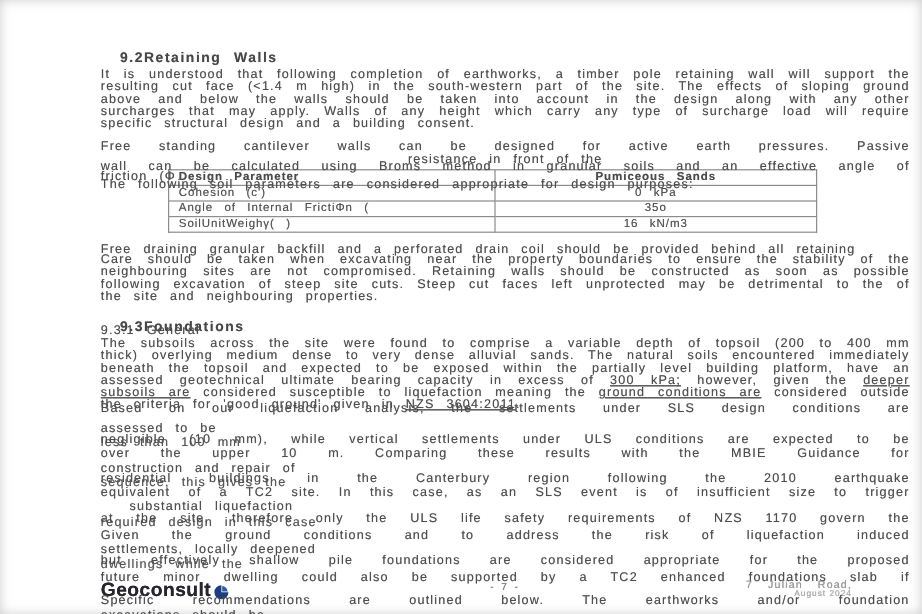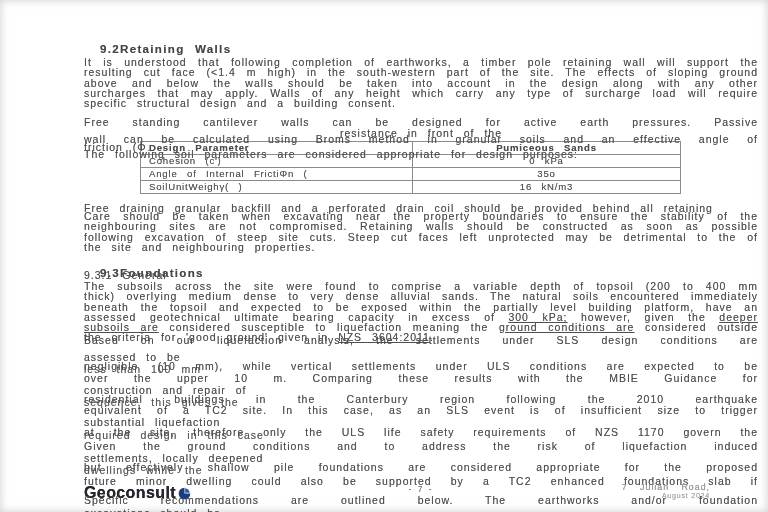--- a/index.html
+++ b/index.html
@@ -43,21 +43,21 @@
   .b-based{top:335px;}
   .b-assessed{top:352px;}
   .ov{position:absolute;left:84px;right:10px;font-size:10.5px;line-height:10.3px;letter-spacing:1px;word-spacing:6px;}
   .ov .under{position:absolute;left:0;top:3px;white-space:nowrap;opacity:0.95;}
   .ov .over{position:absolute;left:0;right:0;top:0;text-align:justify;text-align-last:justify;}
   .b-ovB{top:361px;height:12px;}
   .b-upper{top:373px;}
   .b-constr{top:385px;}
   .b-ovC{top:394px;height:12px;}
   .b-equiv{top:405px;}
-  .b-subst{top:417px;}
+  .b-subst{top:417px;margin-left:24px;}
   .b-ovD{top:427px;height:12px;}
   .b-given{top:441px;}
   .b-settle{top:453px;}
   .b-ovE{top:462px;height:12px;}
   .b-future{top:476px;}
   
   .f-logo{position:absolute;left:84px;top:484px;display:flex;align-items:center;gap:2px;}
   .f-logo .txt{font-size:16px;font-weight:800;letter-spacing:0.4px;color:#26262e;text-shadow:0 0 0.5px #26262e;}
   .f-logo svg{display:block;}
   .f-page{position:absolute;left:84px;right:10px;top:484px;text-align:center;font-size:8.5px;color:#7d7d7d;letter-spacing:2px;}

